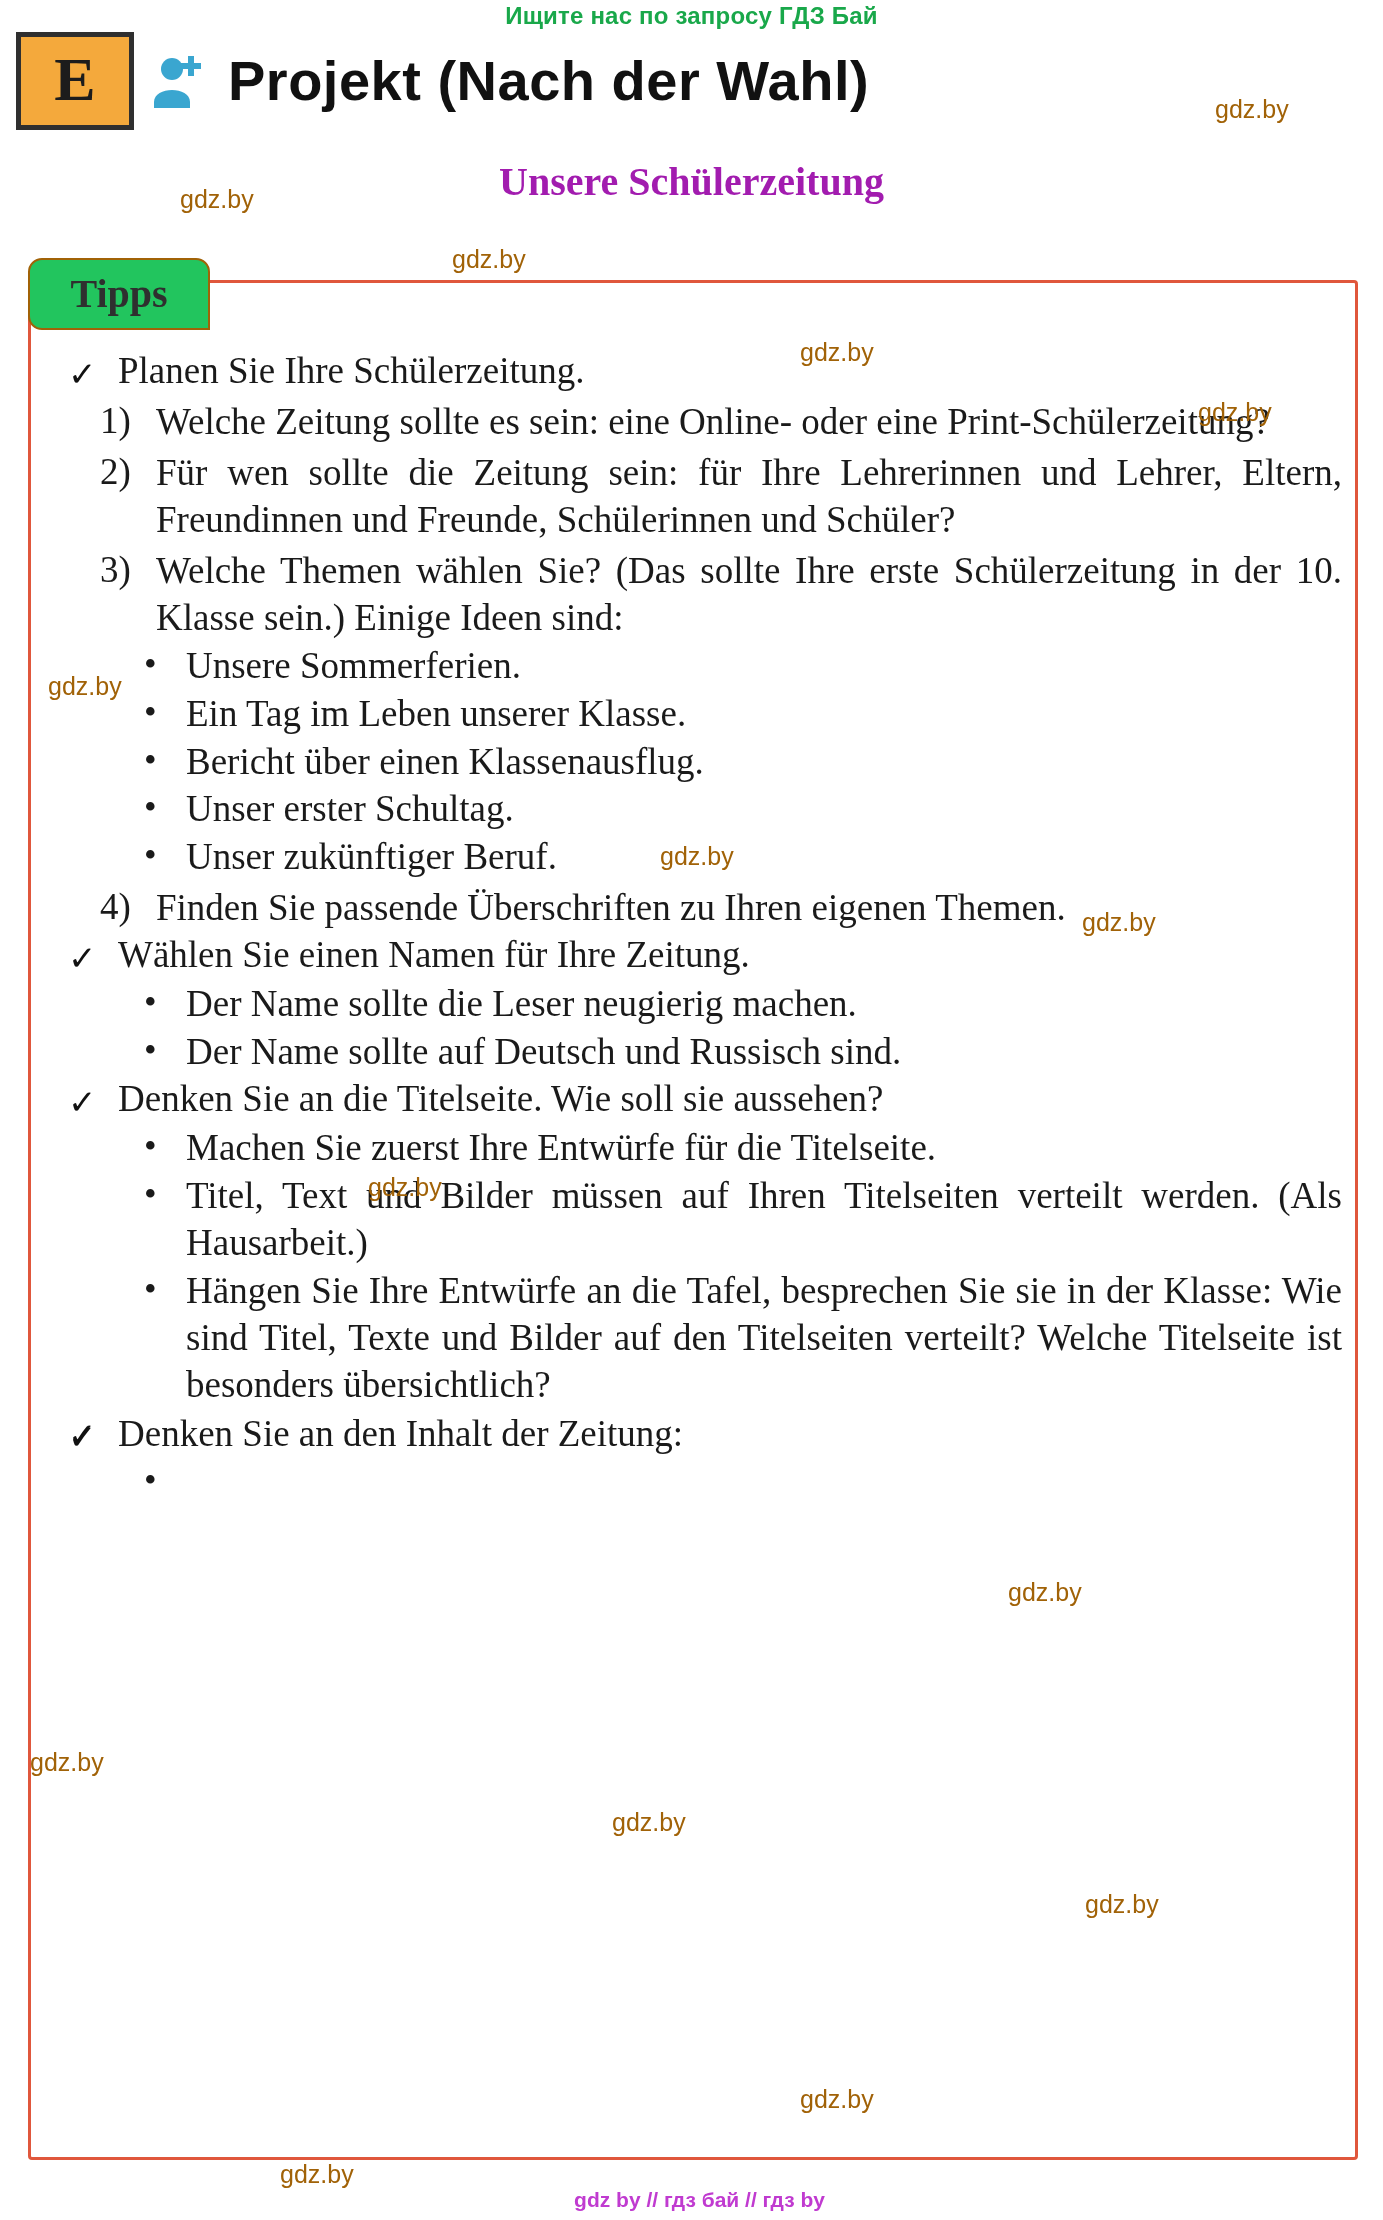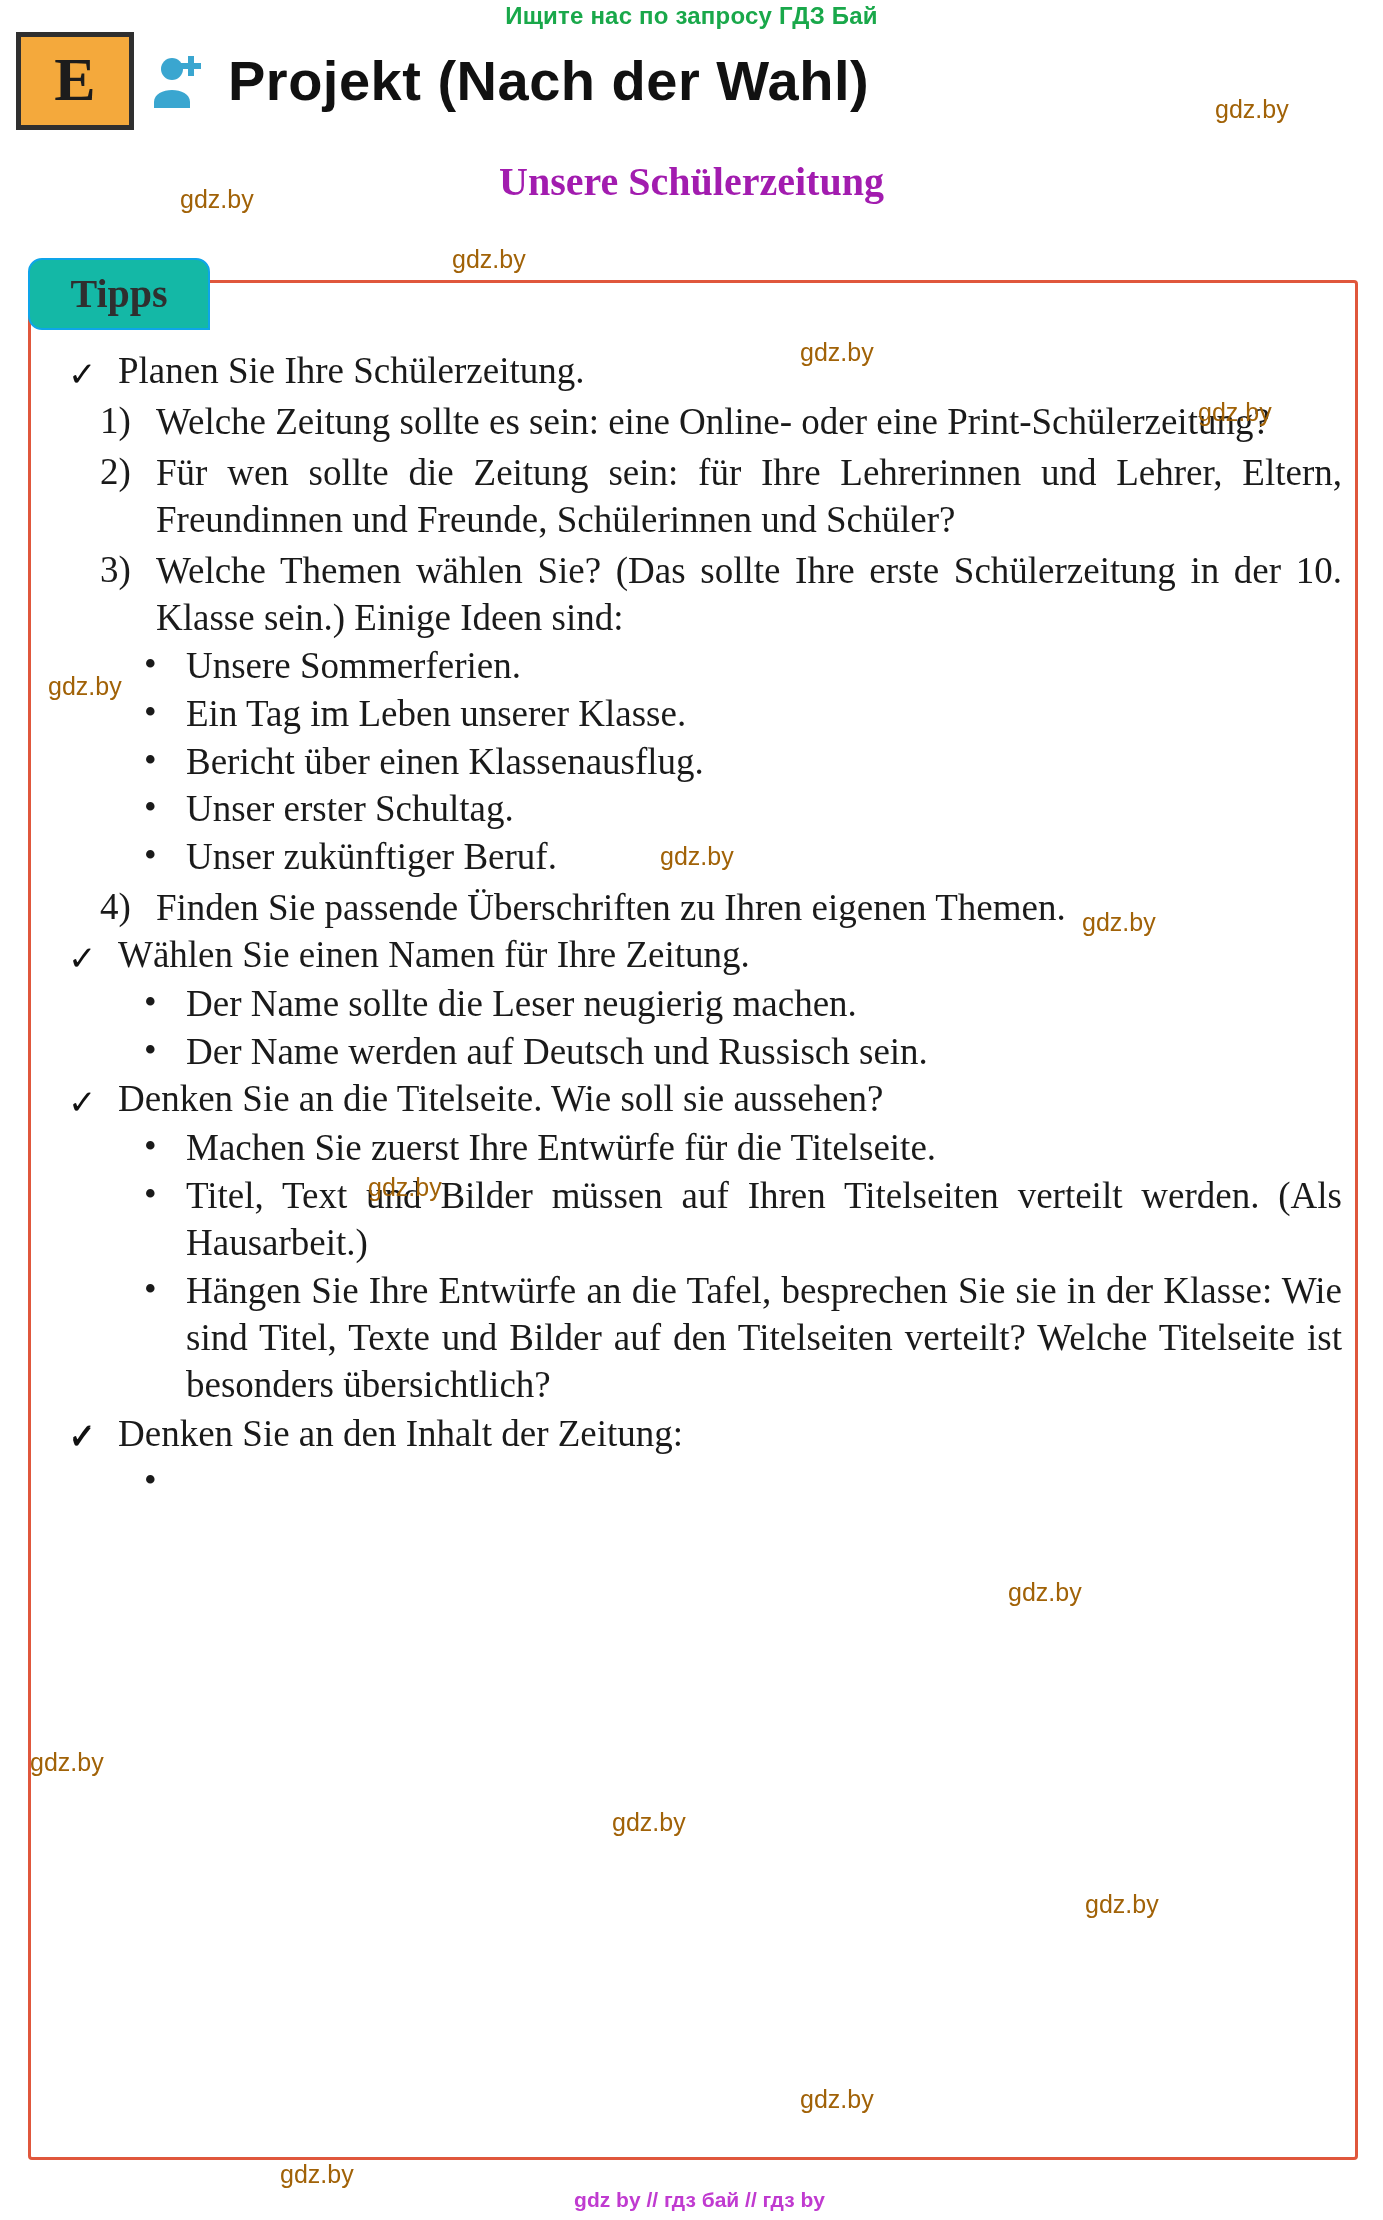--- a/index.html
+++ b/index.html
@@ -97,22 +97,22 @@
     color: #a21caf;
   }
 
   
   .tipps-tab {
     position: absolute;
     left: 28px;
     top: 258px;
     width: 178px;
     height: 68px;
-    background: #14b8a6;
-    border: 2px solid #0ea5e9;
+    background: #22c55e;
+    border: 2px solid #a16207;
     border-radius: 14px 14px 0 14px;
     z-index: 4;
   }
   .tipps-tab span {
     position: absolute;
     left: 0; right: 0; top: 50%;
     transform: translateY(-52%);
     text-align: center;
     font-family: "Liberation Serif", serif;
     font-weight: bold;
@@ -297,21 +297,21 @@
       <span class="tick">✓</span>
       <span class="ctext">Wählen Sie einen Namen für Ihre Zeitung.</span>
     </div>
 
     <div class="bullet-item">
       <span class="dot">•</span>
       <div class="btext nojust">Der Name sollte die Leser neugierig machen.</div>
     </div>
     <div class="bullet-item">
       <span class="dot">•</span>
-      <div class="btext nojust">Der Name werden auf Deutsch und Russisch sein.</div>
+      <div class="btext nojust">Der Name sollte auf Deutsch und Russisch sind.</div>
     </div>
 
     <div class="check-row">
       <span class="tick">✓</span>
       <span class="ctext">Denken Sie an die Titelseite. Wie soll sie aussehen?</span>
     </div>
 
     <div class="bullet-item">
       <span class="dot">•</span>
       <div class="btext nojust">Machen Sie zuerst Ihre Entwürfe für die Titelseite.</div>

